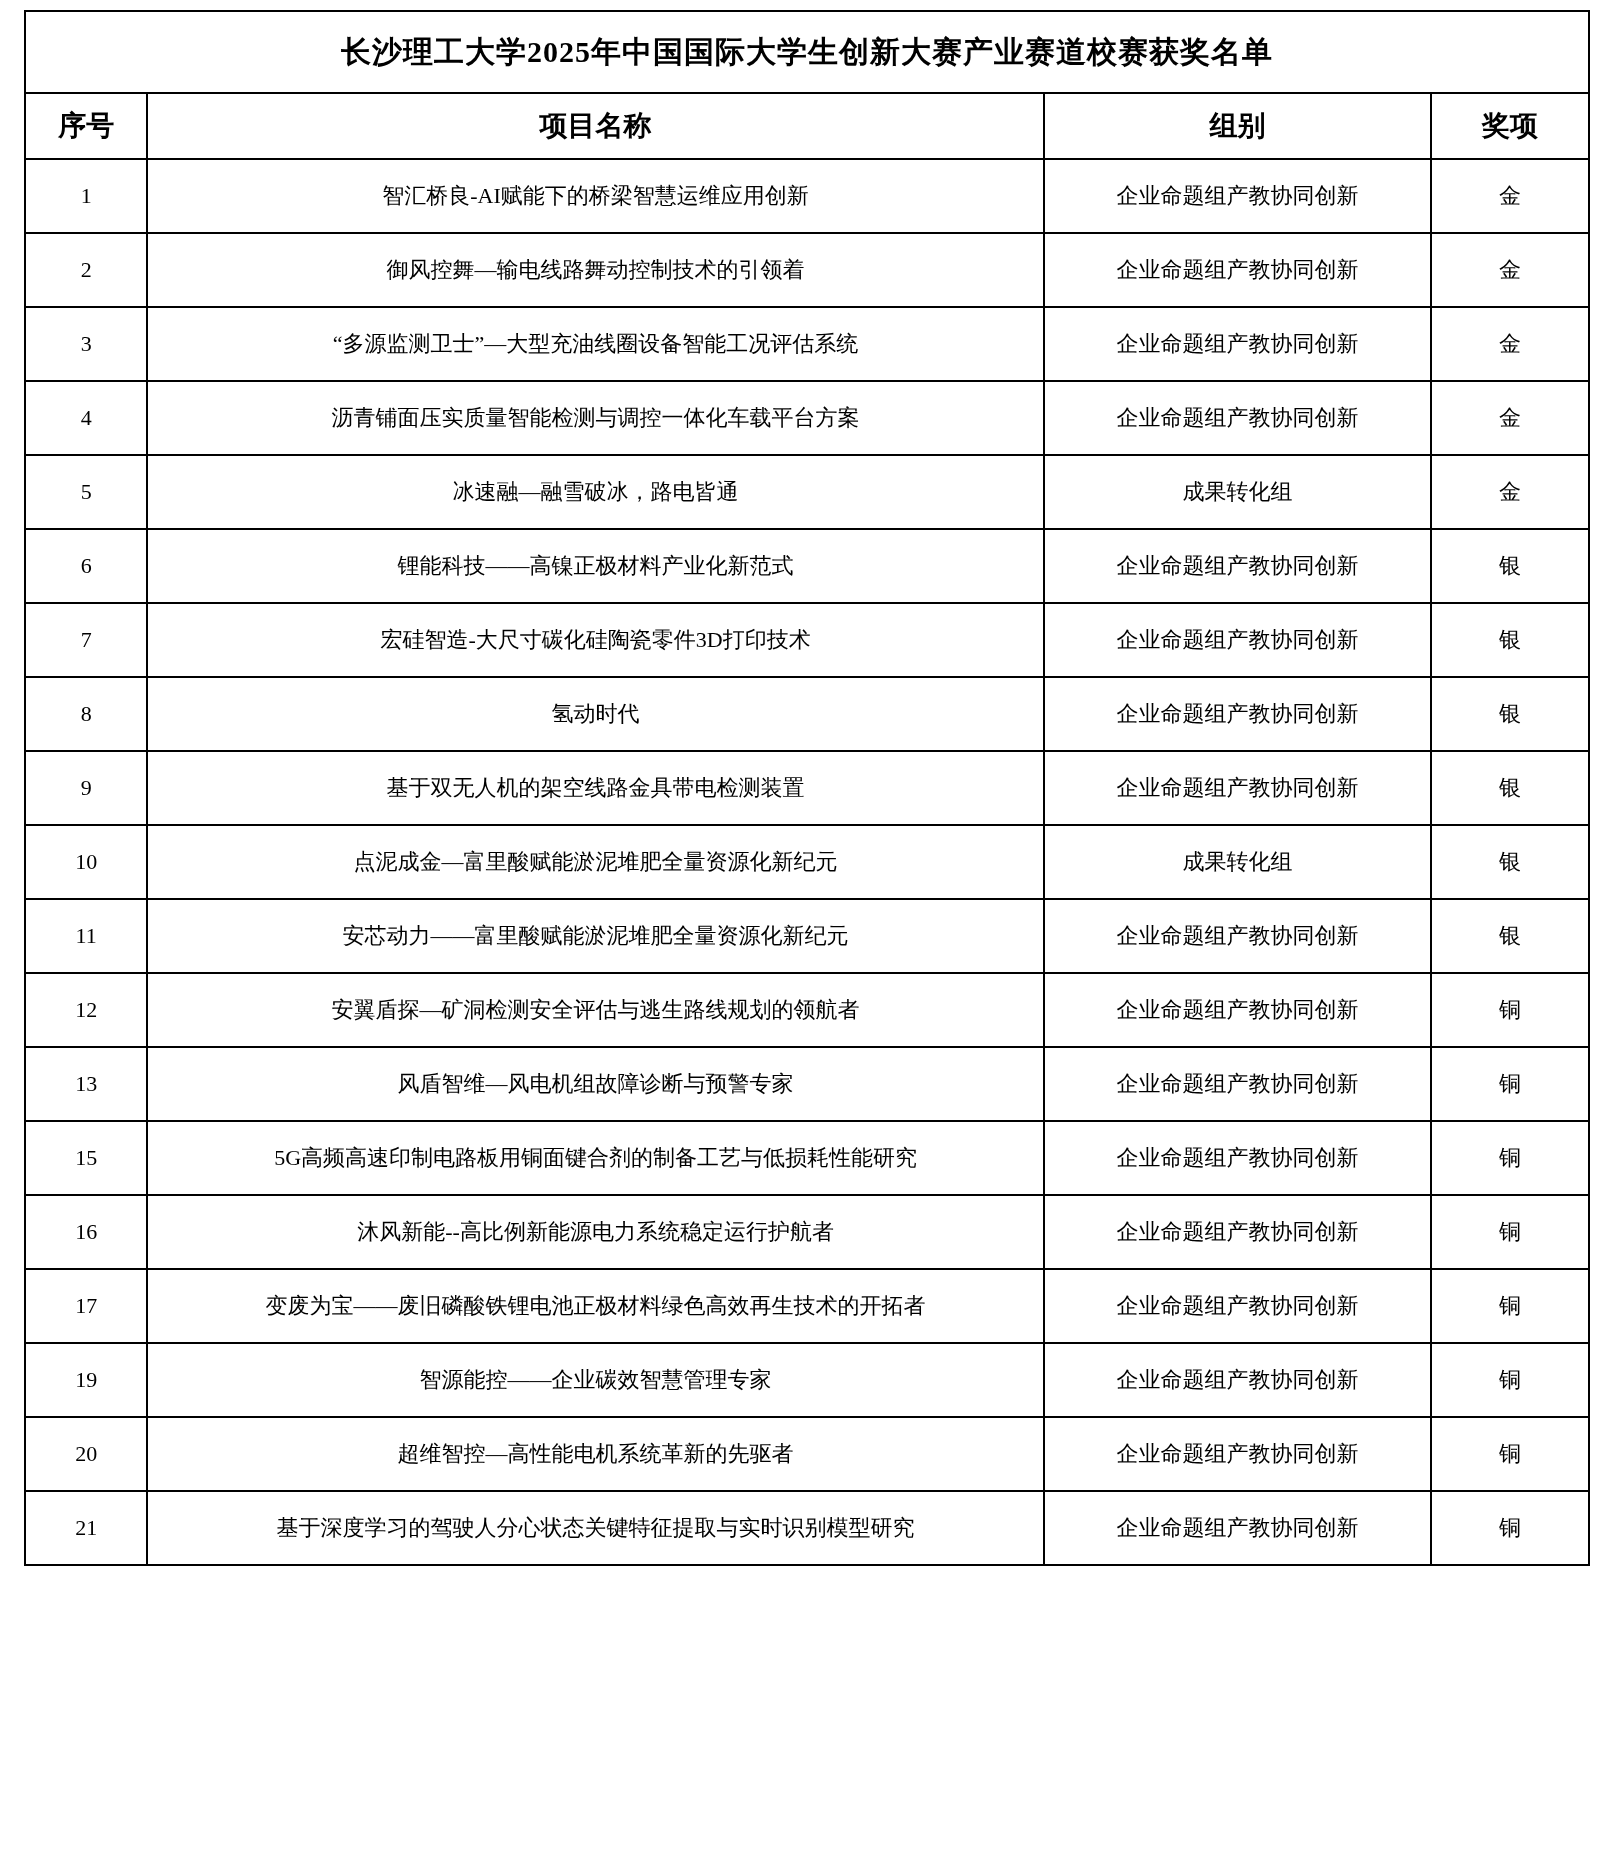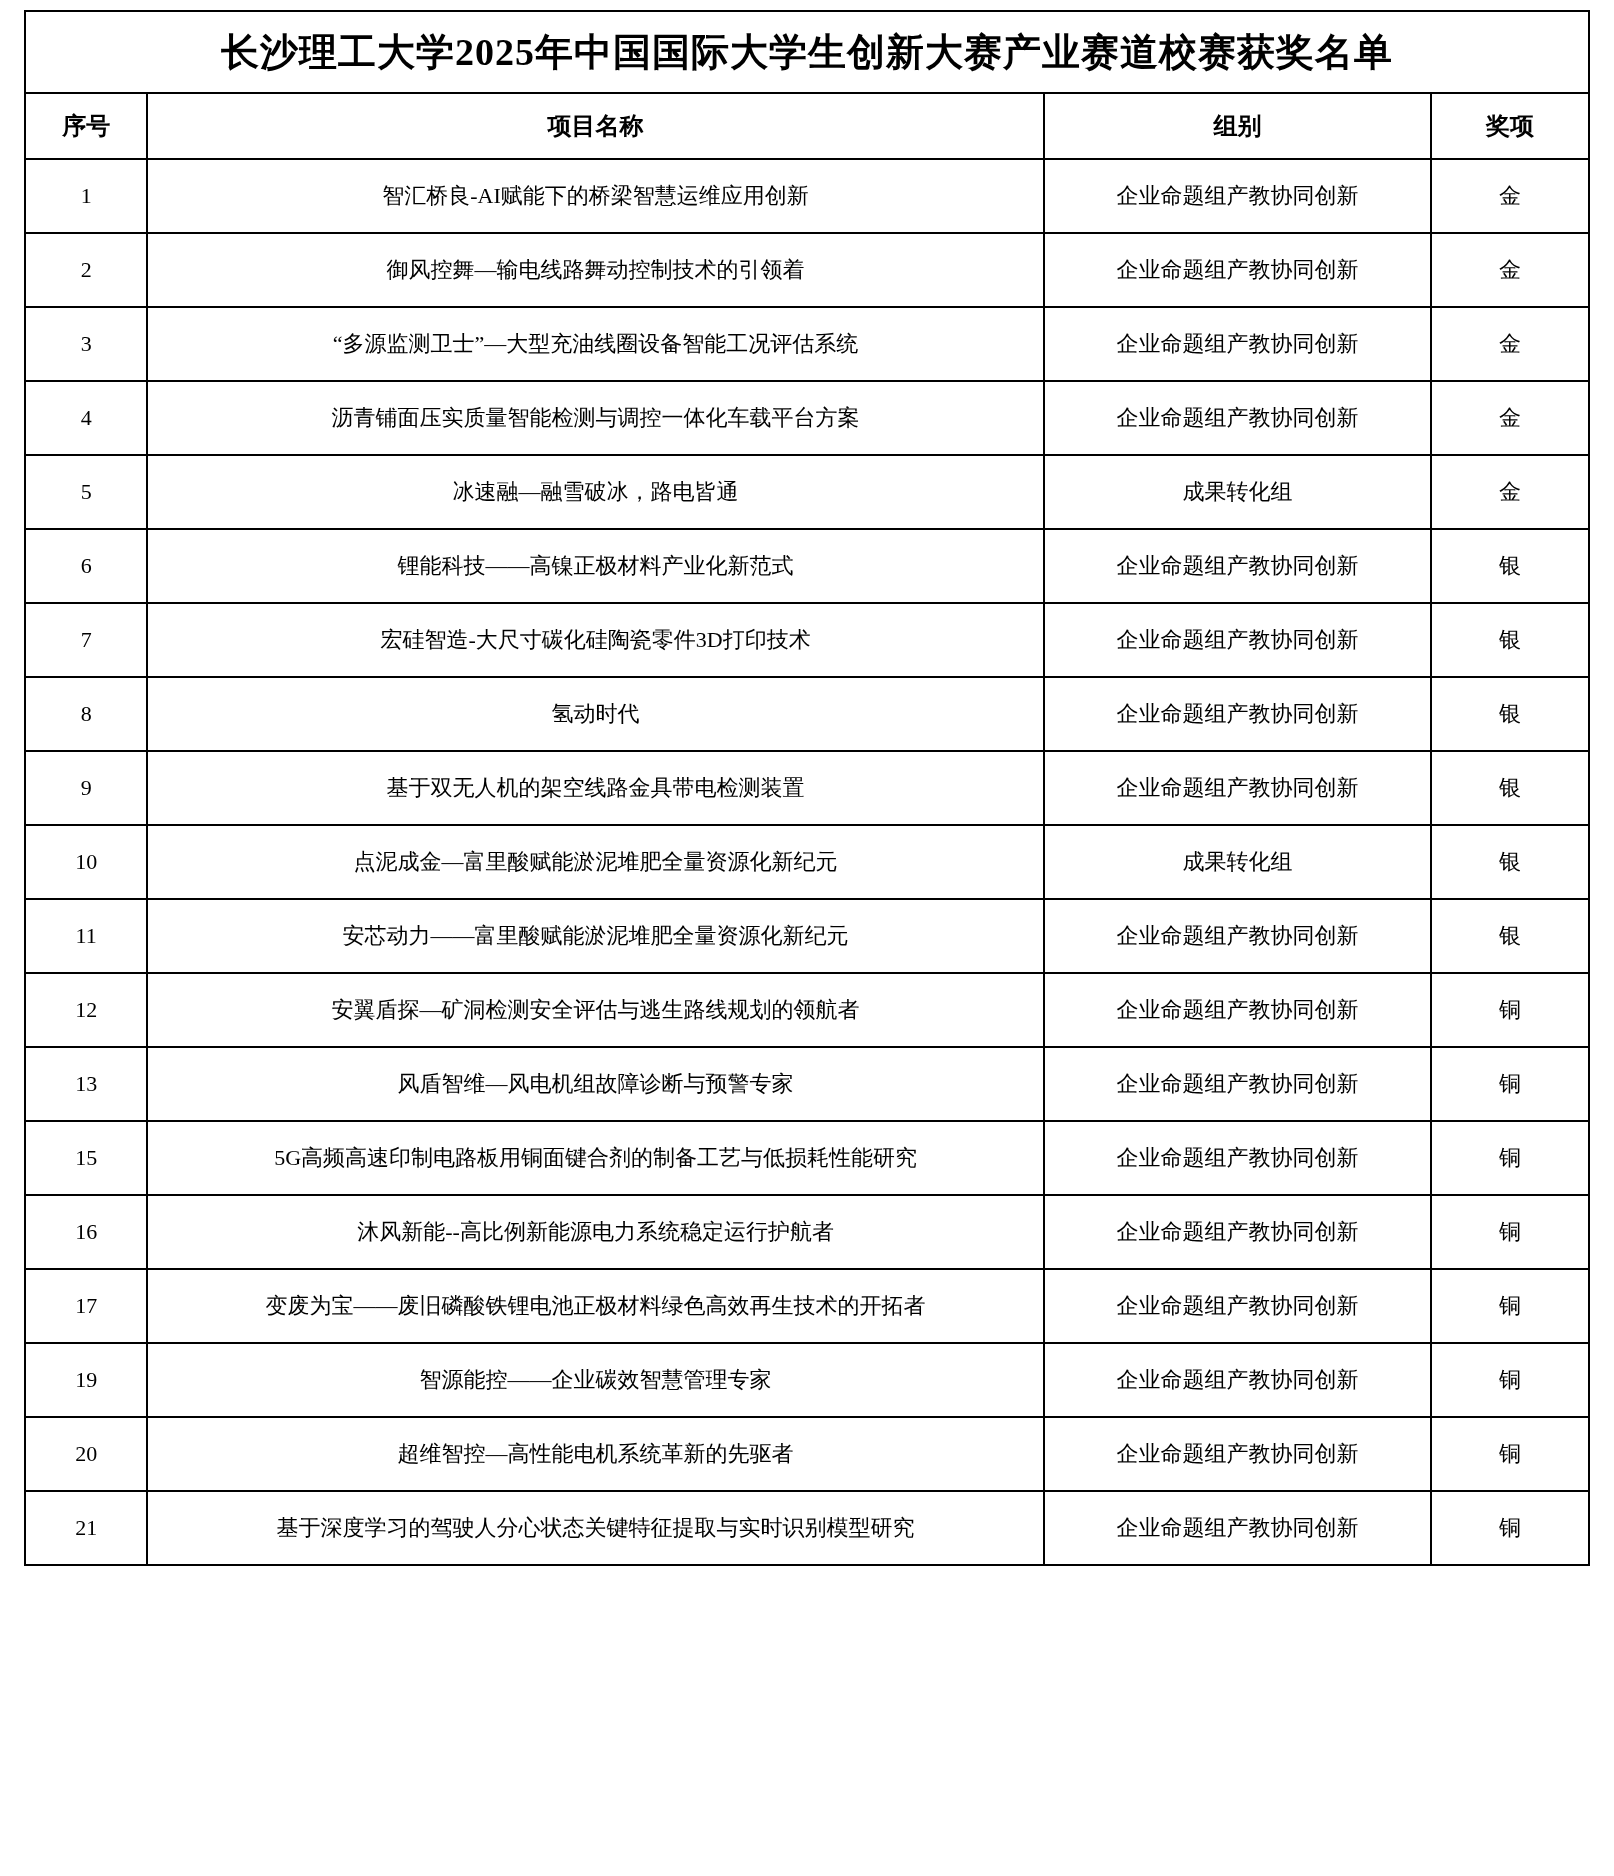--- a/index.html
+++ b/index.html
@@ -24,28 +24,28 @@
     table-layout: fixed;
   }
   table.award-table td,
   table.award-table th {
     border: 2px solid #000000;
     text-align: center;
     vertical-align: middle;
     padding: 4px 6px;
   }
   .title-cell {
-    font-size: 38px;
+    font-size: 30px;
     font-weight: bold;
     letter-spacing: 1px;
     height: 72px;
     padding: 8px 6px;
   }
   .head-cell {
-    font-size: 24px;
+    font-size: 28px;
     font-weight: bold;
     height: 56px;
   }
   .body-cell {
     font-size: 22px;
     height: 64px;
     font-weight: normal;
   }
   .col-no   { width: 120px; }
   .col-name { width: 880px; }

